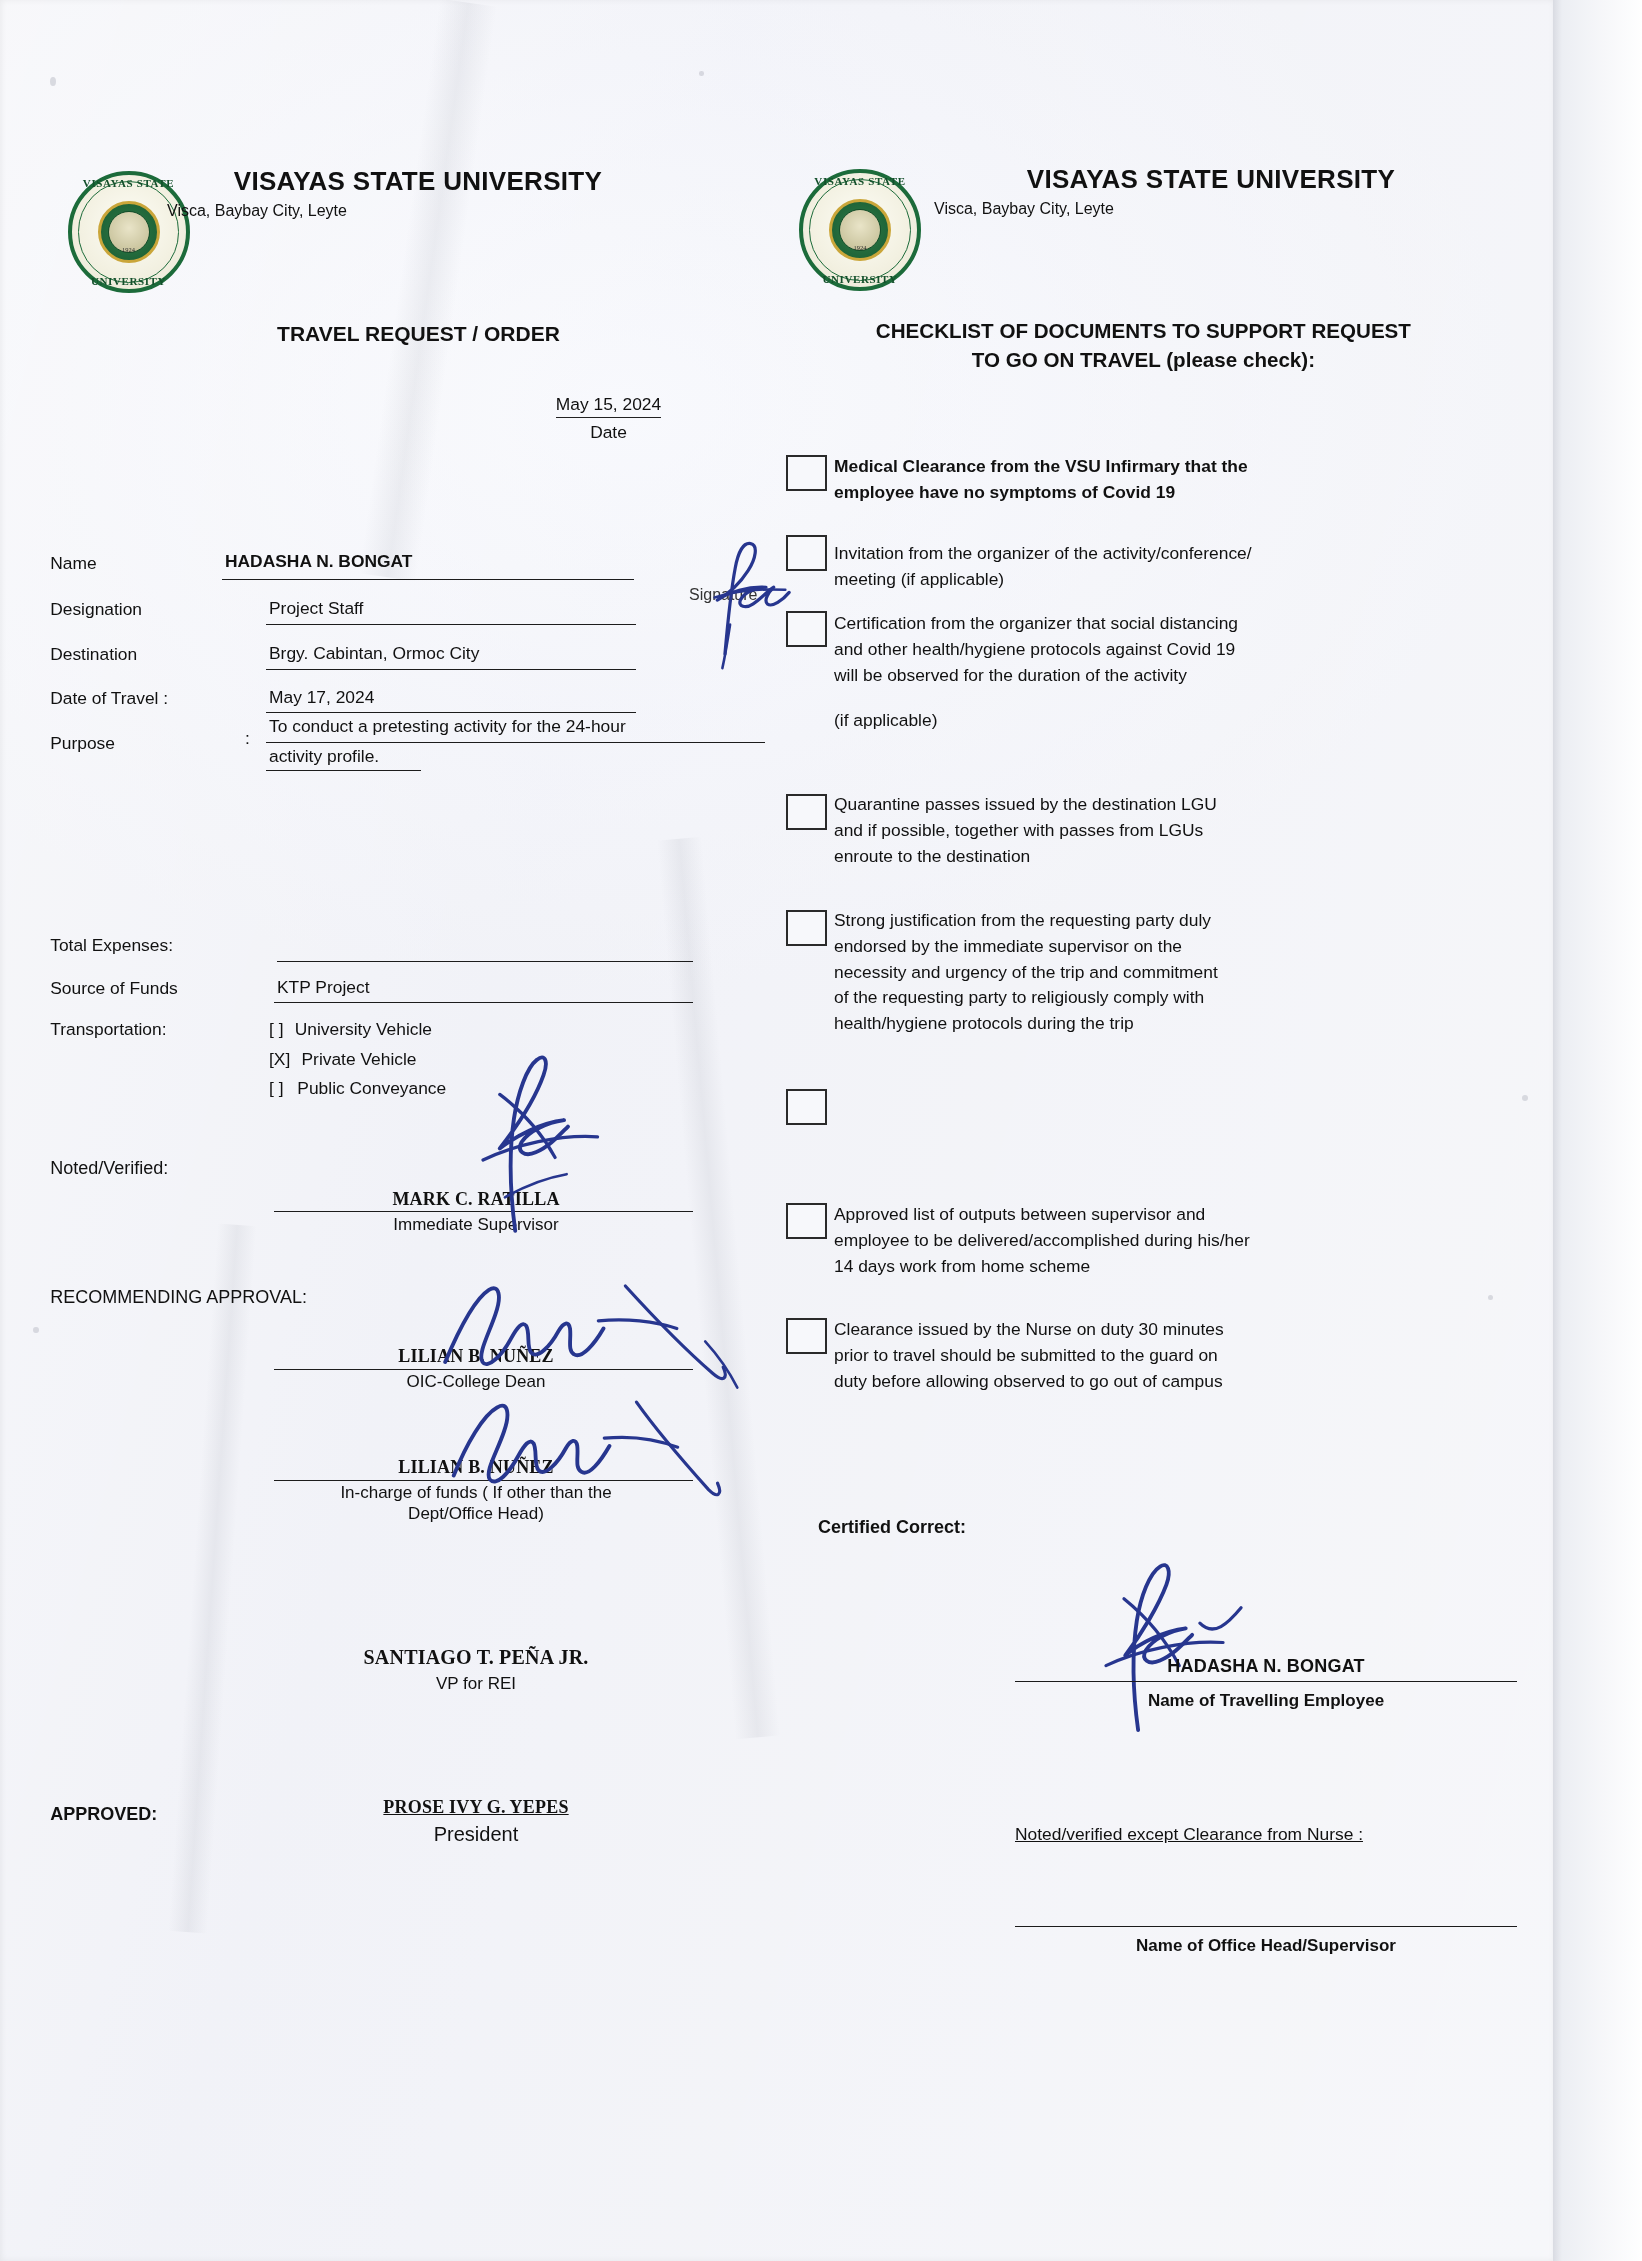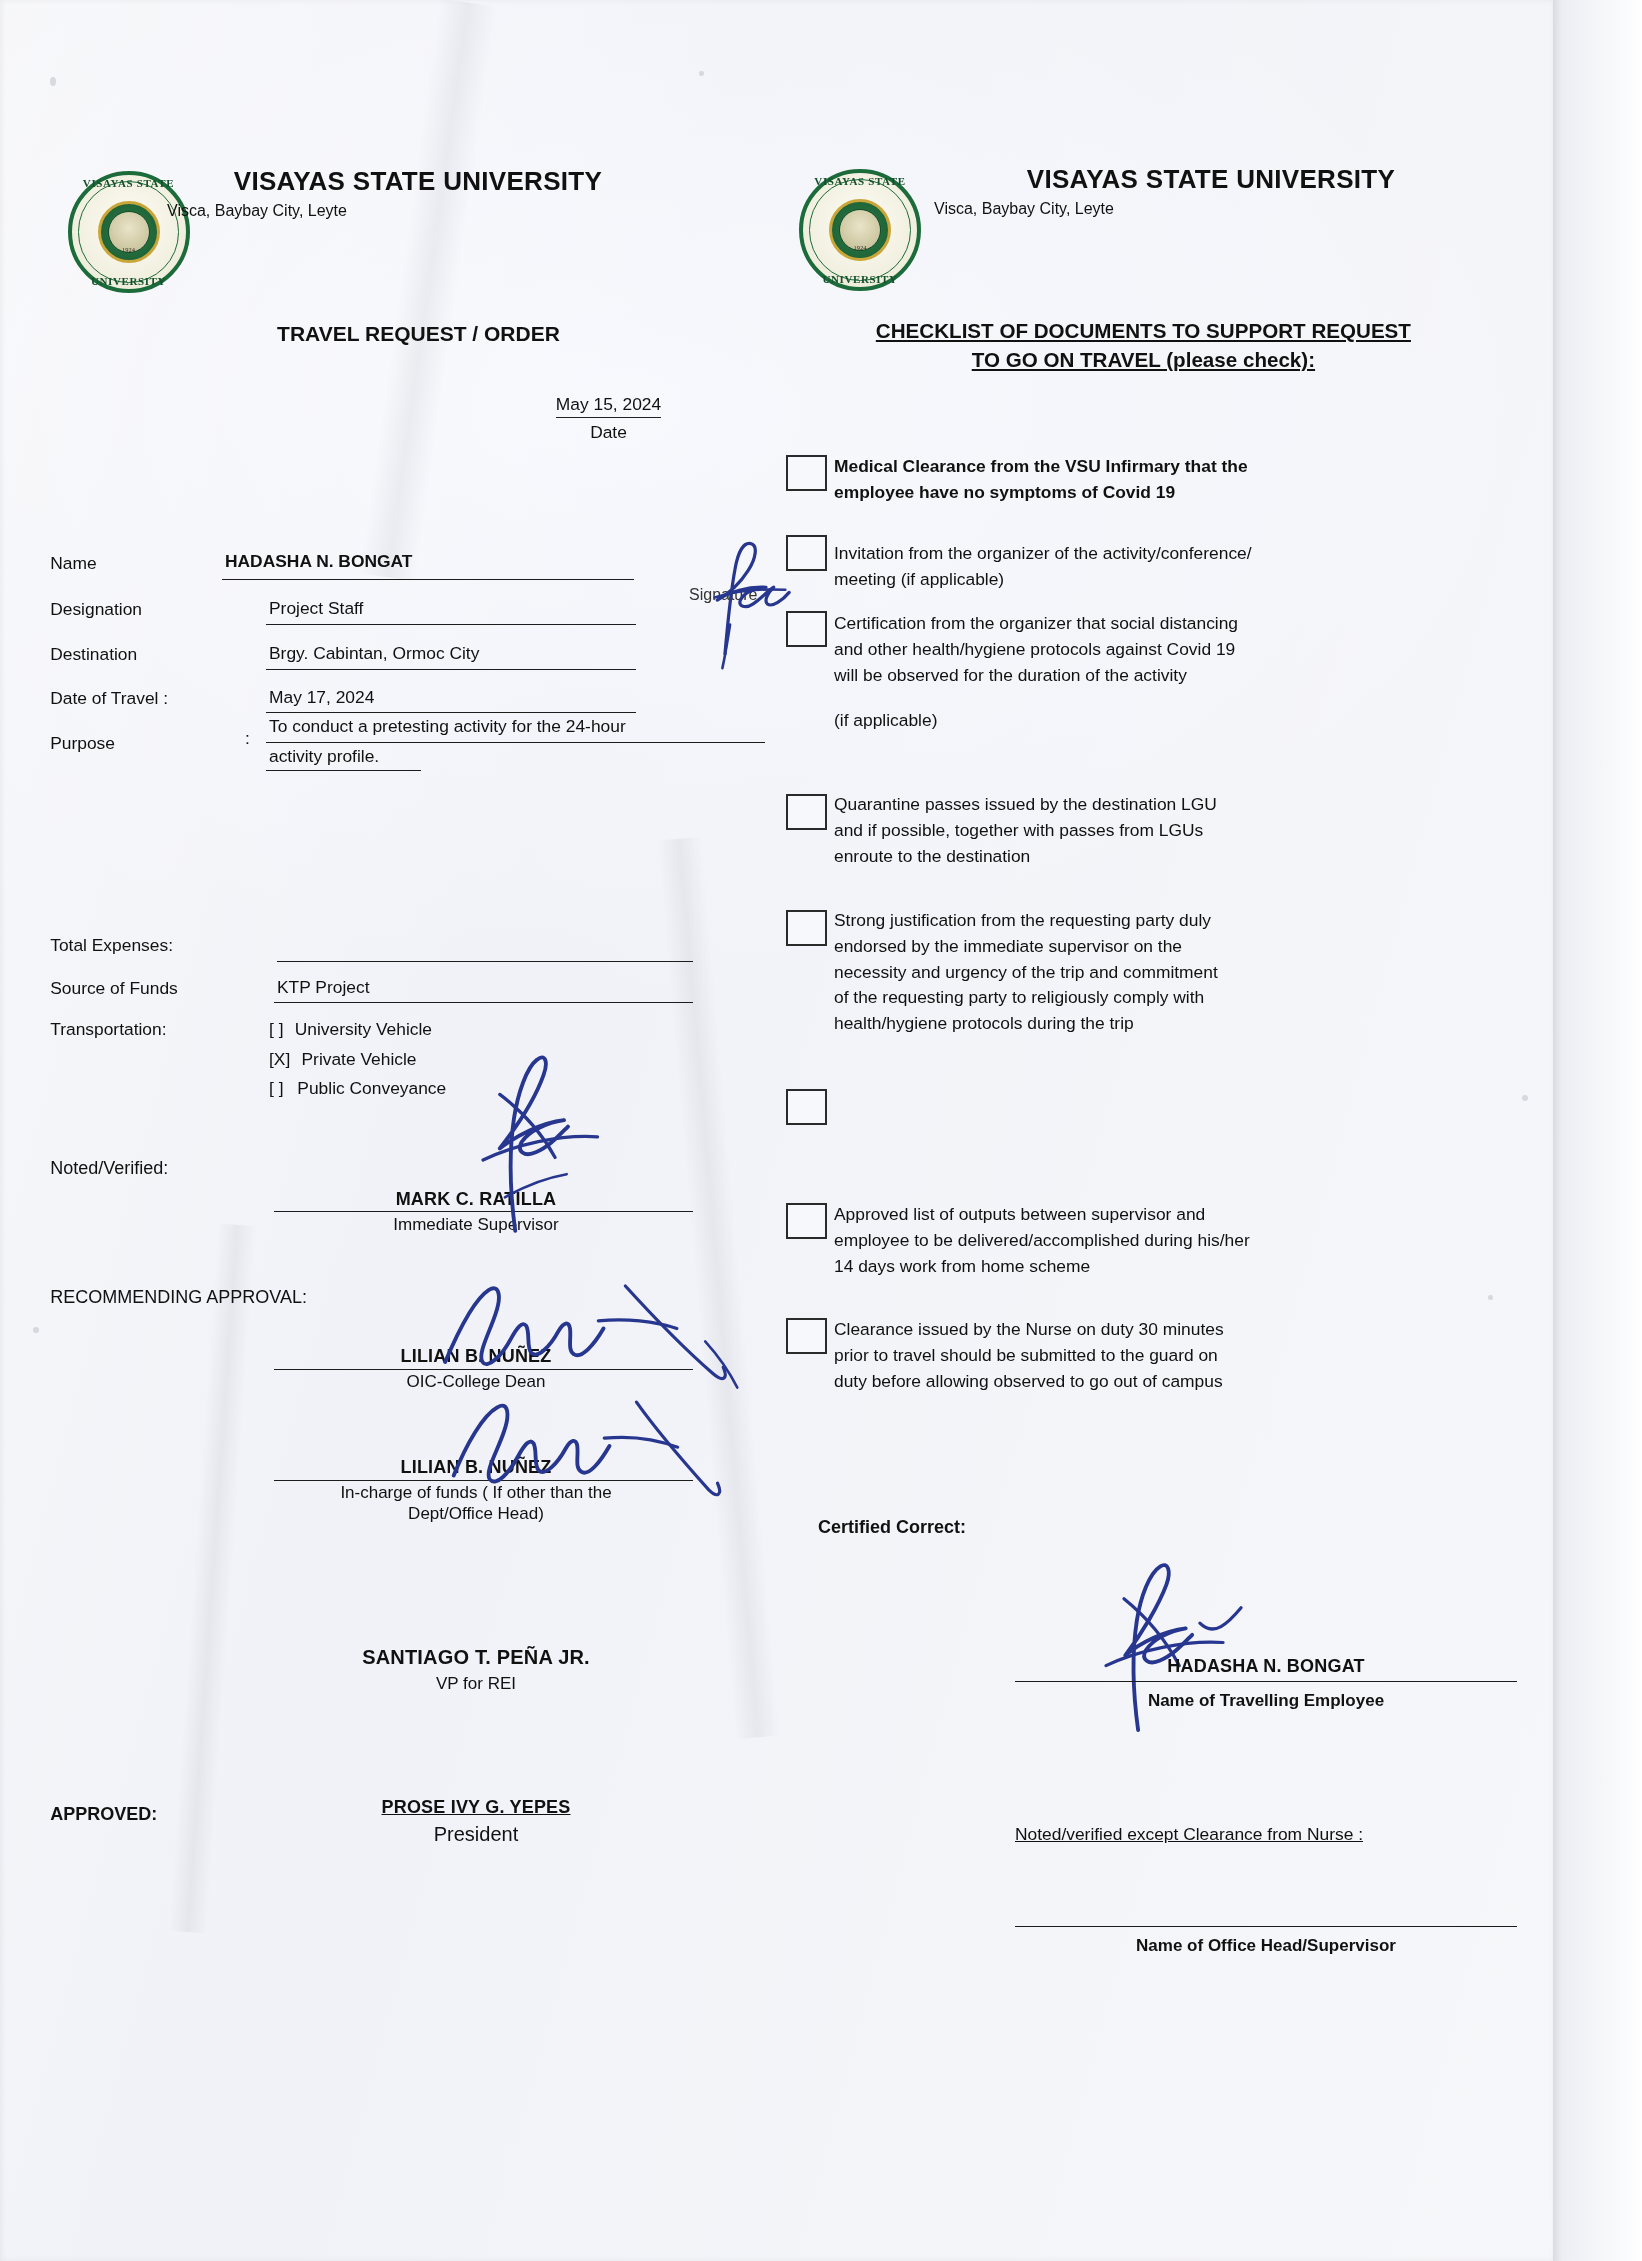--- a/index.html
+++ b/index.html
@@ -89,21 +89,21 @@
   .fline {
     position:absolute; border-bottom:1.3px solid #1c1c1c;
   }
   .fvalue { position:absolute; font-size:17.4px; }
 
   .sig-lbl { position:absolute; font-size:16px; color:#333; }
 
   .transport-opt { position:absolute; font-size:17.4px; }
 
   .approver { position:absolute; width:412px; text-align:center; }
-  .approver .nm { font-size:18px; font-weight:bold; letter-spacing:0.2px; }
+  .approver .nm { font-size:18px; font-weight:bold; letter-spacing:0.2px;font-family:Liberation Serif, serif; }
   .approver .nm.u { text-decoration: underline; }
   .approver .rl { font-size:17px; margin-top:4.5px; }
   .approver .rl2 { font-size:17px; margin-top:1.9px; }
   .appline { position:absolute; border-bottom:1.3px solid #1c1c1c; }
 
   .bigl { position:absolute; font-size:18px; font-weight:bold; }
   .notedl { position:absolute; font-size:18px; }
 
   
   .chk {
@@ -287,21 +287,21 @@
     <div class="ring3"></div>
     <div class="inner"></div>
     <div class="yr">1924</div>
   </div>
 
   <div style="position:absolute; left:161px; top:164px; width:554px;">
     <div class="univ-name">VISAYAS STATE UNIVERSITY</div>
     <div class="univ-loc">Visca, Baybay City, Leyte</div>
   </div>
 
-  <div style="position:absolute; left:6.4px; top:316px; width:728px;text-decoration:underline;">
+  <div style="position:absolute; left:6.4px; top:316px; width:728px;">
     <div class="doc-title-2">CHECKLIST OF DOCUMENTS TO SUPPORT REQUEST</div>
     <div class="doc-title-2">TO GO ON TRAVEL (please check):</div>
   </div>
 
   <div class="chk" style="left:13px; top:455px;"></div>
   <div class="chk-text" style="left:61px; top:454px; width:670px;font-weight:bold;">
     <div>Medical Clearance from the VSU Infirmary that the</div>
     <div>employee have no symptoms of Covid 19</div>
   </div>
 

